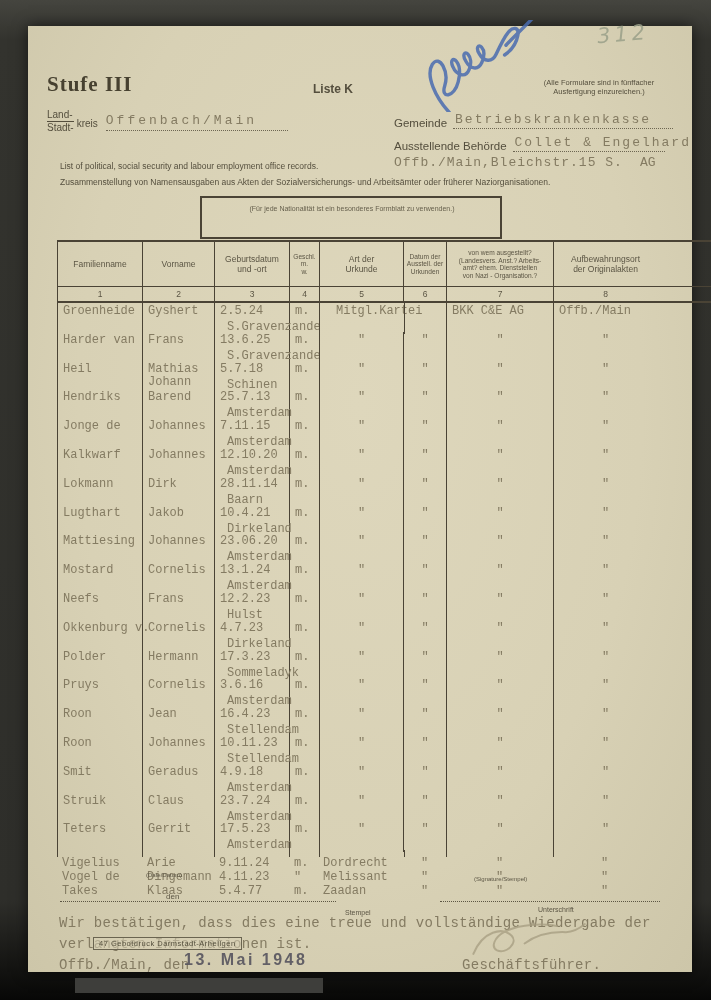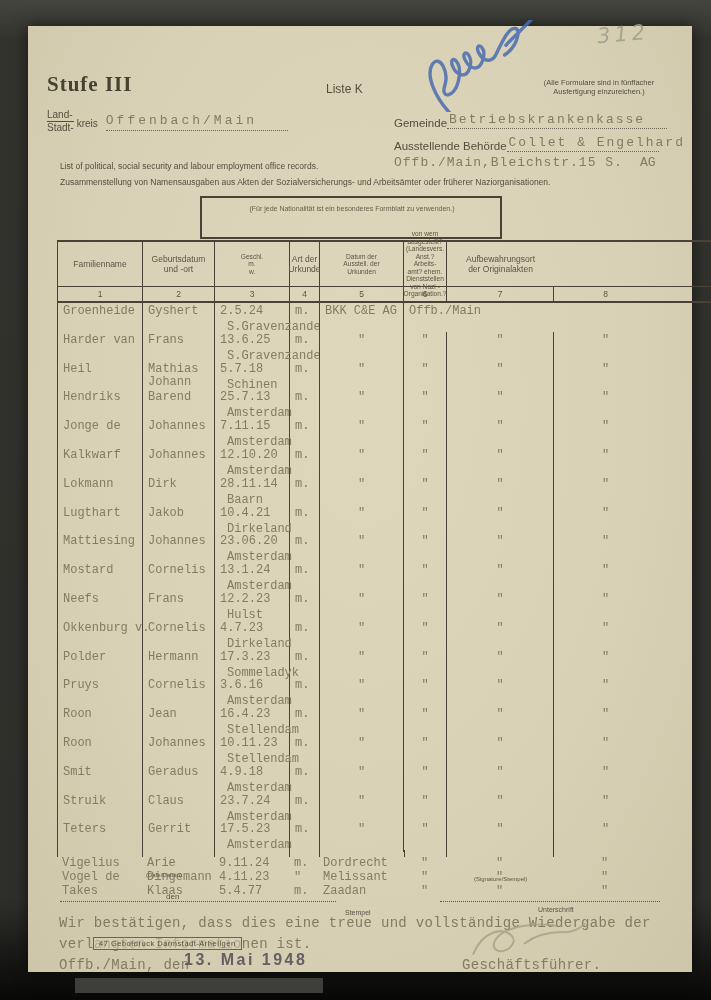--- a/index.html
+++ b/index.html
@@ -18,33 +18,33 @@
   .paper{position:absolute;left:28px;top:26px;width:664px;height:946px;
          background:radial-gradient(ellipse at 50% 40%, #ded7bc 0%, #d8d1b5 60%, #cdc6a9 100%);
          box-shadow:0 0 14px rgba(0,0,0,.6)}
   .abs{position:absolute}
   .printed{color:var(--print);font-family:"Liberation Sans",sans-serif}
   .typed{color:var(--typed);font-family:"Liberation Mono",monospace;white-space:nowrap}
   .dotted{border-bottom:1px dotted #6d6652}
 
   
   .stufe{left:47px;top:72px;font:bold 21px "Liberation Serif",serif;letter-spacing:1px;color:#474130}
-  .liste{left:326px;top:82px;font-weight:normal;font-size:12px}
+  .liste{left:313px;top:82px;font-weight:bold;font-size:12px}
   .note{left:508px;top:78px;width:182px;font-size:7.5px;text-align:center;line-height:9px}
   .pencilnum{left:597px;top:22px;font:italic 21px "DejaVu Sans",sans-serif;color:var(--pencil);
              letter-spacing:4px;transform:rotate(-5deg);opacity:.85}
   .kreisblock{left:47px;top:109px;display:flex;align-items:center}
   .fraction{font-size:10px;line-height:11px;color:var(--print)}
   .fraction .top{border-bottom:1px solid var(--print);padding-bottom:1px}
   .kreisword{font-size:10px;color:var(--print);margin-left:3px;margin-top:4px}
   .kreisval{margin-left:8px;margin-top:2px;font-size:13px;letter-spacing:3px;width:182px;padding-bottom:2px}
   .gemeindeblock{left:394px;top:112px;display:flex;align-items:flex-end}
   .behblock{left:394px;top:135px;display:flex;align-items:flex-end}
   .lbl11{font-size:11.5px;color:var(--print)}
-  .val13{font-size:13px;letter-spacing:2px;padding:0 4px 1px 2px}
+  .val13{font-size:13px;margin-left:6px;letter-spacing:2px;padding:0 4px 1px 2px}
   .beh2{left:394px;top:155px;font-size:13px;letter-spacing:1px}
   .beh3{left:640px;top:155px;font-size:13px}
   .desc-en{left:60px;top:161px;font-size:8.5px}
   .desc-de{left:60px;top:177px;font-size:8.5px}
   .natbox{left:200px;top:196px;width:302px;height:43px;border:2px solid var(--line);padding:4px 8px 0 10px}
   .natrow{display:flex;align-items:flex-end}
   .natlbl{font-size:11px;color:var(--print)}
   .natval{font-size:13px;letter-spacing:9px;margin-left:14px;padding:0 14px 1px 6px}
   .natnote{font-size:7px;color:#655f4c;text-align:center;margin-top:3px}
 
@@ -133,20 +133,23 @@
   <div class="abs natbox">
     <div class="natnote">(Für jede Nationalität ist ein besonderes Formblatt zu verwenden.)</div>
   </div>
 
   <div class="abs tbl">
     <div class="hrow" id="hlabels">
         <div class="hcell">
           <div class="hline">Familienname</div>
         </div>
         <div class="hcell">
+          <div class="hline">Vorname</div>
+        </div>
+        <div class="hcell">
           <div class="hline">Geburtsdatum</div>
           <div class="hline">und -ort</div>
         </div>
         <div class="hcell sm">
           <div class="hline">Geschl.</div>
           <div class="hline">m.</div>
           <div class="hline">w.</div>
         </div>
         <div class="hcell">
           <div class="hline">Art der</div>
@@ -180,20 +183,21 @@
       </div>
     <div id="tbody">
         <div class="trow">
           <div class="c c1">Groenheide</div>
           <div class="c c2">Gyshert</div>
           <div class="c c3">
             <div class="dt">2.5.24</div>
             <div class="pl">S.Gravenzande</div>
           </div>
           <div class="c c4">m.</div>
+          <div class="c c56">Mitgl.Kartei</div>
           <div class="c c7">BKK C&amp;E AG</div>
           <div class="c c8">Offb./Main</div>
         </div>
         <div class="trow">
           <div class="c c1">Harder van</div>
           <div class="c c2">Frans</div>
           <div class="c c3">
             <div class="dt">13.6.25</div>
             <div class="pl">S.Gravenzande</div>
           </div>

